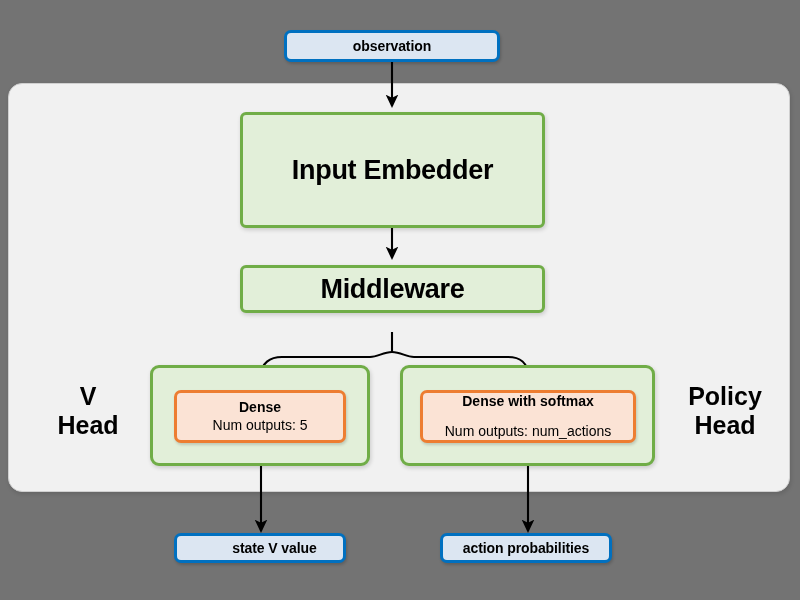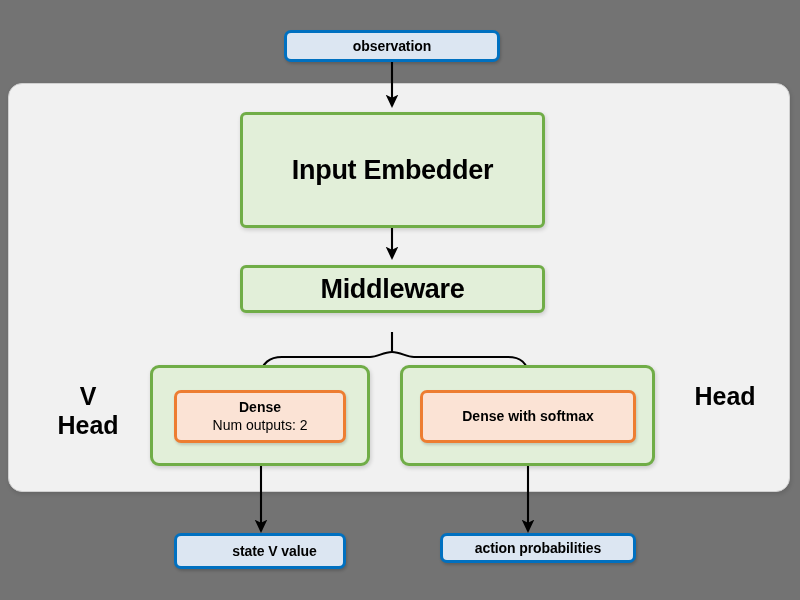--- a/index.html
+++ b/index.html
@@ -166,39 +166,41 @@
   </div>
 
   <div class="node green-box" style="left:240px; top:265px; width:305px; height:48px;">
     <span class="label">Middleware</span>
   </div>
 
   <div class="head-group" style="left:150px; top:365px; width:220px; height:101px;"></div>
 
   <div class="node dense-box" style="left:174px; top:390px; width:172px; height:53px;">
     <span class="title">Dense</span>
-    <span class="subtitle">Num outputs: 2</span>
+    <span class="subtitle">Num outputs: 5</span>
   </div>
 
   <div class="head-label" style="left:36px; top:382px; width:104px;">
     <div>V</div>
     <div>Head</div>
   </div>
 
   <div class="head-group" style="left:400px; top:365px; width:255px; height:101px;"></div>
 
   <div class="node dense-box" style="left:420px; top:390px; width:216px; height:53px;gap:12px;">
     <span class="title">Dense with softmax</span>
+    <span class="subtitle">Num outputs: num_actions</span>
   </div>
 
   <div class="head-label" style="left:664px; top:382px; width:122px;">
+    <div>Policy</div>
     <div>Head</div>
   </div>
 
-  <div class="node io-box" style="left:174px; top:533px; width:172px; height:36px;padding-left:29px;">
+  <div class="node io-box" style="left:174px; top:533px; width:172px; height:30px;padding-left:29px;">
     <span class="label">state V value</span>
   </div>
 
-  <div class="node io-box" style="left:440px; top:533px; width:196px; height:30px;">
+  <div class="node io-box" style="left:440px; top:533px; width:172px; height:30px;">
     <span class="label">action probabilities</span>
   </div>
 
 </div>
 
 </body></html>

